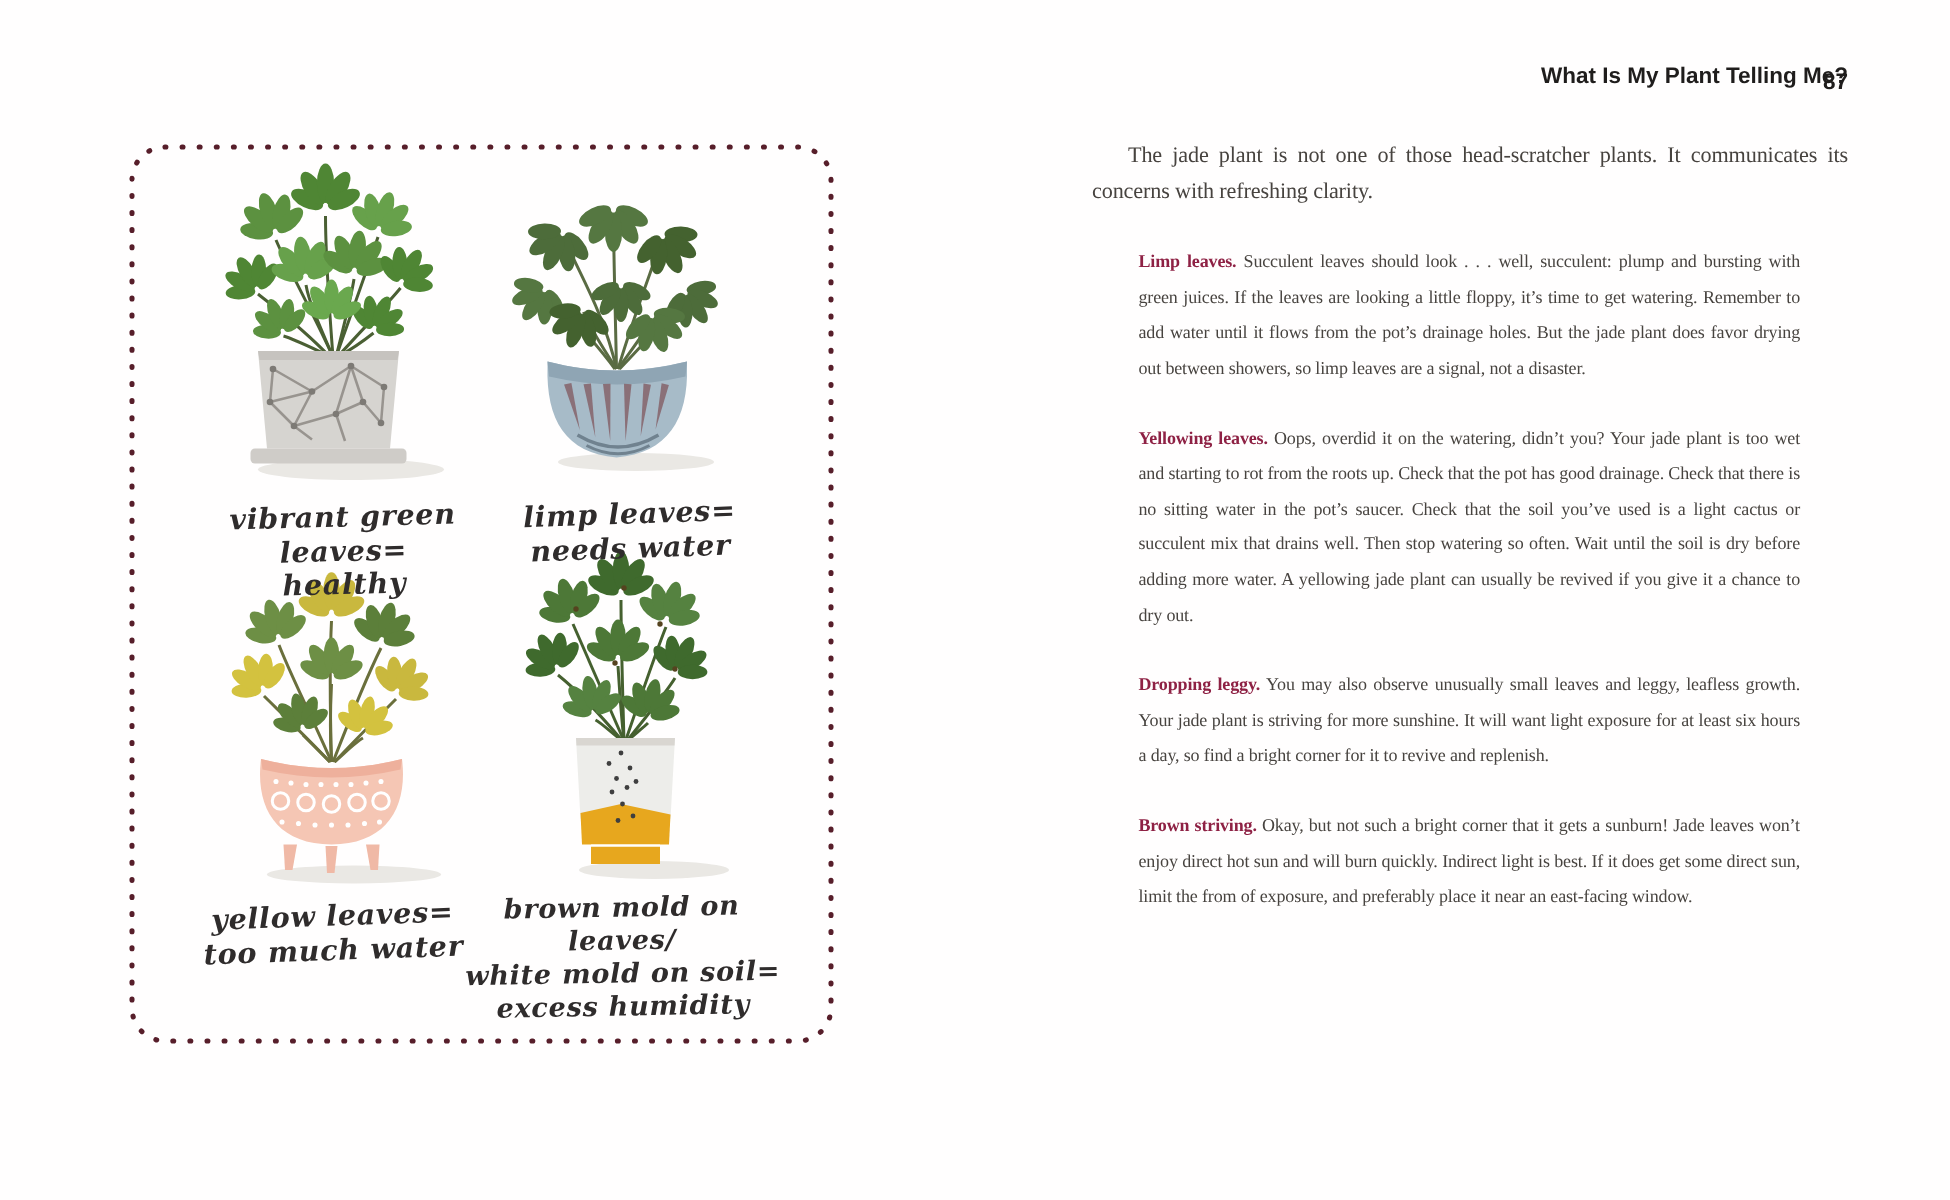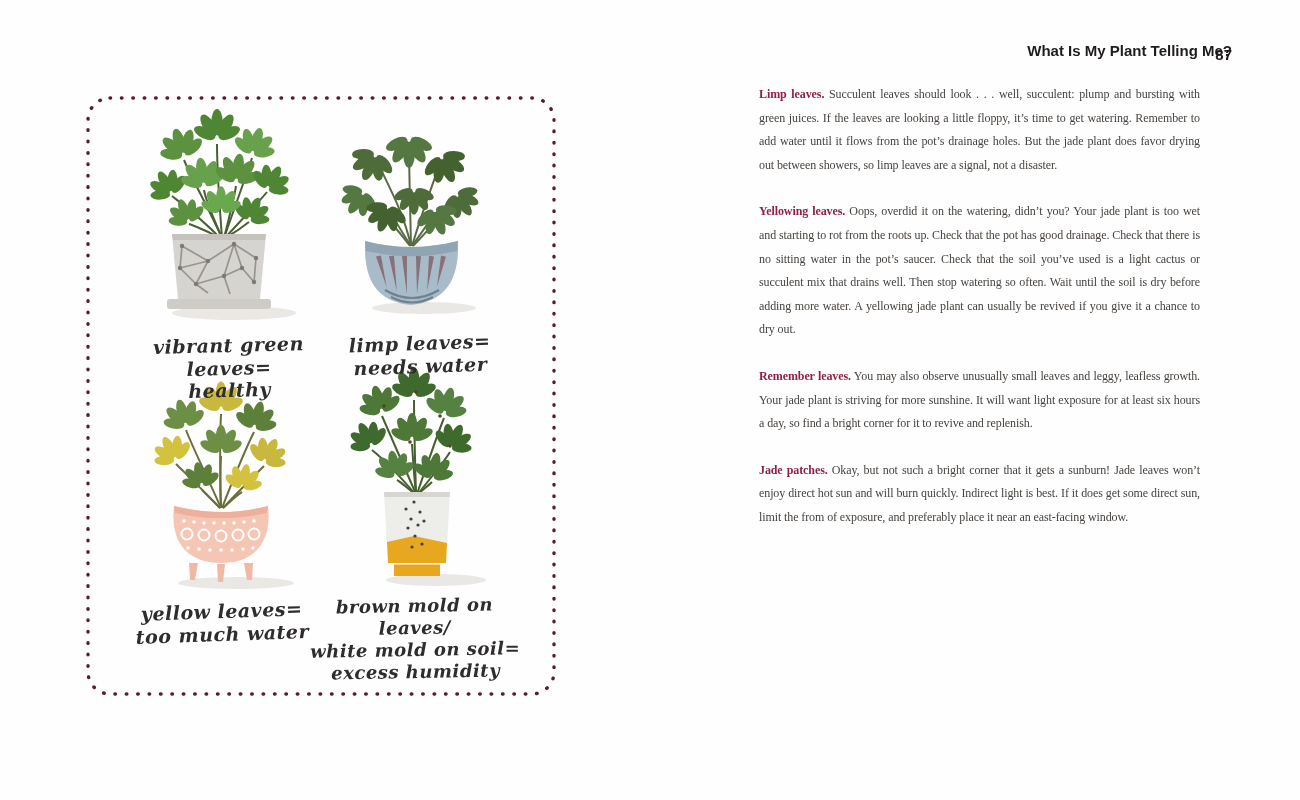--- a/index.html
+++ b/index.html
@@ -282,22 +282,23 @@
       <div>excess humidity</div>
     </div>
   </div>
 
   <div class="text-page">
     <div class="running-head">
       <div class="title">What Is My Plant Telling Me?</div>
       <div class="folio">87</div>
     </div>
 
+    <p class="intro">The jade plant is not one of those head-scratcher plants. It communicates its concerns with refreshing clarity.</p>
 
     <div class="entries">
       <p class="entry"><span class="lead">Limp leaves.</span><span> Succulent leaves should look . . . well, succulent: plump and bursting with green juices. If the leaves are looking a little floppy, it’s time to get watering. Remember to add water until it flows from the pot’s drainage holes. But the jade plant does favor drying out between showers, so limp leaves are a signal, not a disaster.</span></p>
       <p class="entry"><span class="lead">Yellowing leaves.</span><span> Oops, overdid it on the watering, didn’t you? Your jade plant is too wet and starting to rot from the roots up. Check that the pot has good drainage. Check that there is no sitting water in the pot’s saucer. Check that the soil you’ve used is a light cactus or succulent mix that drains well. Then stop watering so often. Wait until the soil is dry before adding more water. A yellowing jade plant can usually be revived if you give it a chance to dry out.</span></p>
-      <p class="entry"><span class="lead">Remember leaves.</span><span> You may also observe unusually small leaves and leggy, leafless growth. Your jade plant is striving for more sunshine. It will want light exposure for at least six hours a day, so find a bright corner for it to revive and replenish.</span></p>
-      <p class="entry"><span class="lead">Jade patches.</span><span> Okay, but not such a bright corner that it gets a sunburn! Jade leaves won’t enjoy direct hot sun and will burn quickly. Indirect light is best. If it does get some direct sun, limit the from of exposure, and preferably place it near an east-facing window.</span></p>
+      <p class="entry"><span class="lead">Dropping leggy.</span><span> You may also observe unusually small leaves and leggy, leafless growth. Your jade plant is striving for more sunshine. It will want light exposure for at least six hours a day, so find a bright corner for it to revive and replenish.</span></p>
+      <p class="entry"><span class="lead">Brown striving.</span><span> Okay, but not such a bright corner that it gets a sunburn! Jade leaves won’t enjoy direct hot sun and will burn quickly. Indirect light is best. If it does get some direct sun, limit the from of exposure, and preferably place it near an east-facing window.</span></p>
     </div>
   </div>
 
 </div>
 
 </body></html>

